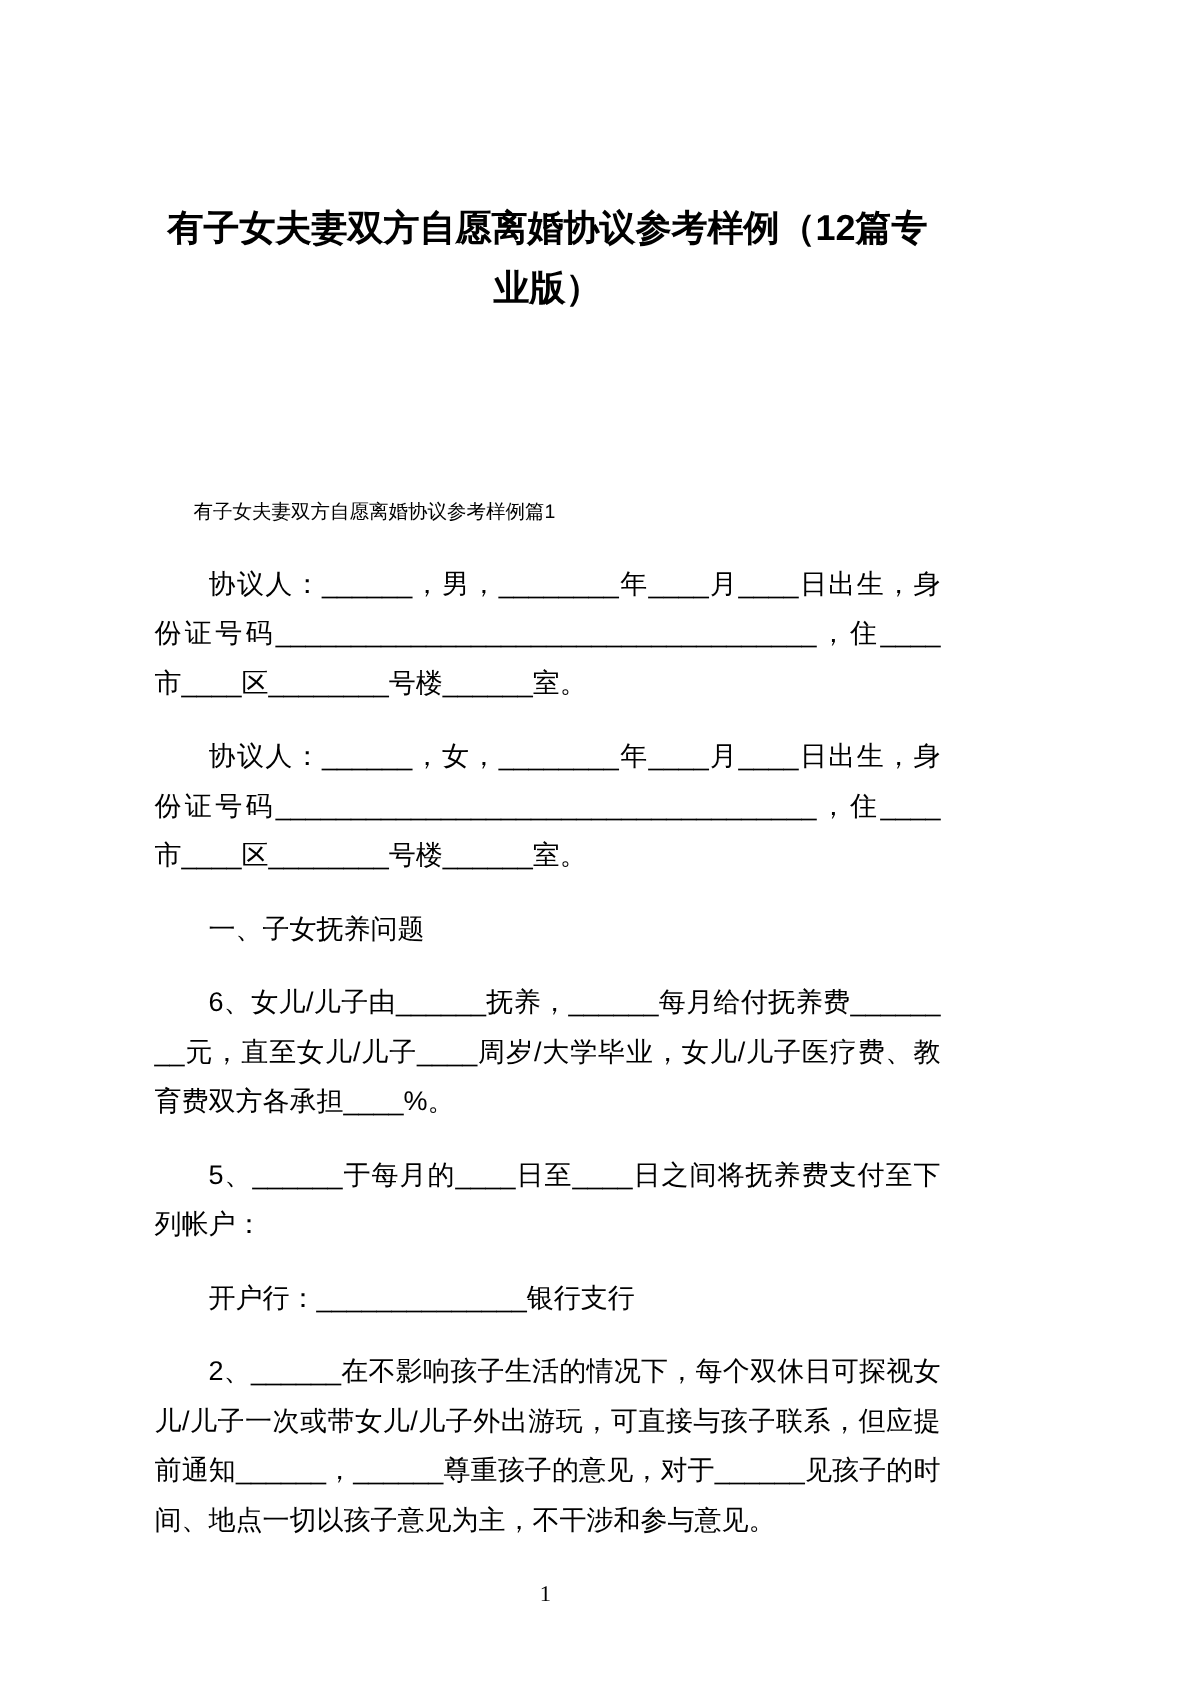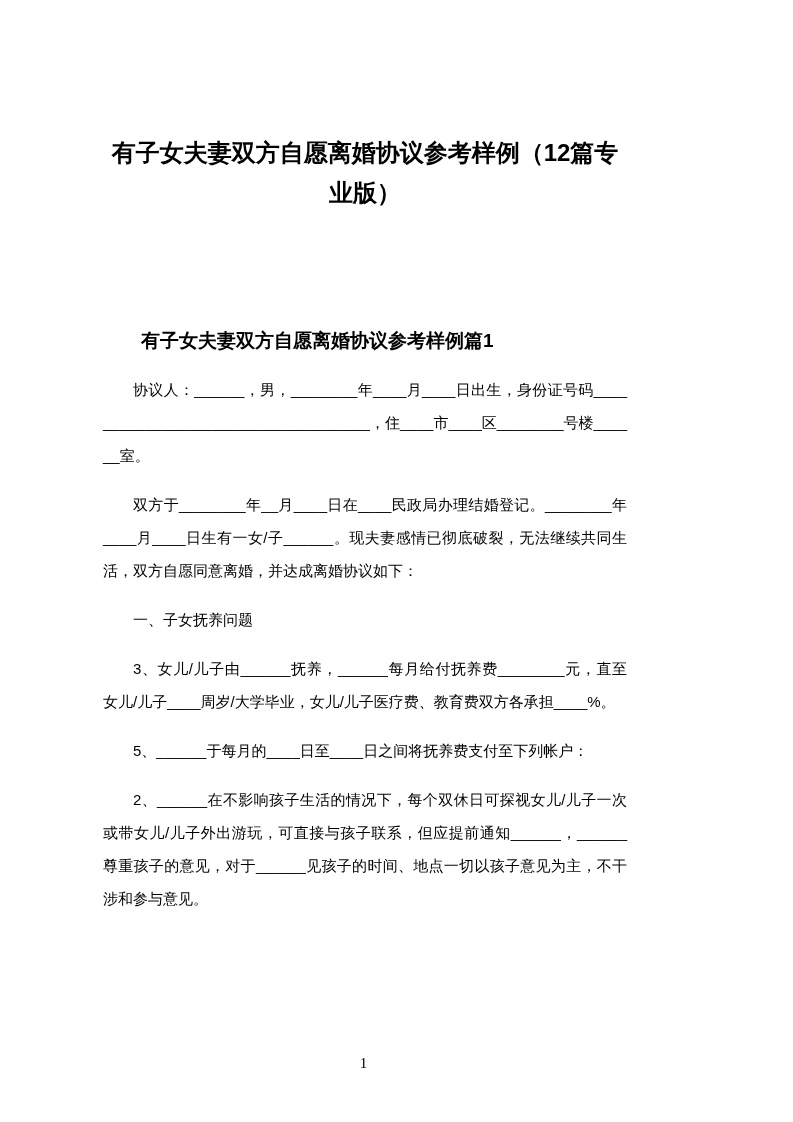--- a/index.html
+++ b/index.html
@@ -15,28 +15,28 @@
   .content { margin:0 100px 0 103px; }
   .doc-title {
     margin:133px 0 0 0;
     font-size:24px;
     font-weight:700;
     line-height:40px;
     text-align:center;
   }
   .section-heading {
     margin:111px 0 0 0;
-    font-size:19px;
-    font-weight:700;
+    font-size:13px;
+    font-weight:400;
     line-height:33px;
     text-indent:2em;
   }
   .para {
     margin:16px 0 0 0;
-    font-size:15px;
+    font-size:18px;
     line-height:33px;
     text-indent:2em;
     text-align:justify;
     word-break:break-all;
   }
   .page-number {
     position:absolute;
     bottom:50px;
     left:0;
     width:100%;
@@ -50,28 +50,29 @@
 <body>
 
 <div class="page">
   <div class="content">
     <div class="doc-title">有子女夫妻双方自愿离婚协议参考样例（12篇专业版）</div>
 
     <div class="section-heading">有子女夫妻双方自愿离婚协议参考样例篇1</div>
 
     <p class="para">协议人：______，男，________年____月____日出生，身份证号码____________________________________，住____市____区________号楼______室。</p>
 
+    <p class="para">协议人：______，女，________年____月____日出生，身份证号码____________________________________，住____市____区________号楼______室。</p>
 
-    <p class="para">双方于________年__月____日在____民政局办理结婚登记。________年____月____日生有一女/子______。现夫妻感情已彻底破裂，无法继续共同生活，双方自愿同意离婚，并达成离婚协议如下：</p>
 
     <p class="para">一、子女抚养问题</p>
 
-    <p class="para">3、女儿/儿子由______抚养，______每月给付抚养费________元，直至女儿/儿子____周岁/大学毕业，女儿/儿子医疗费、教育费双方各承担____%。</p>
+    <p class="para">6、女儿/儿子由______抚养，______每月给付抚养费________元，直至女儿/儿子____周岁/大学毕业，女儿/儿子医疗费、教育费双方各承担____%。</p>
 
     <p class="para">5、______于每月的____日至____日之间将抚养费支付至下列帐户：</p>
 
+    <p class="para">开户行：______________银行支行</p>
 
 
     <p class="para">2、______在不影响孩子生活的情况下，每个双休日可探视女儿/儿子一次或带女儿/儿子外出游玩，可直接与孩子联系，但应提前通知______，______尊重孩子的意见，对于______见孩子的时间、地点一切以孩子意见为主，不干涉和参与意见。</p>
   </div>
 
   <div class="page-number">1</div>
 </div>
 
 </body></html>

